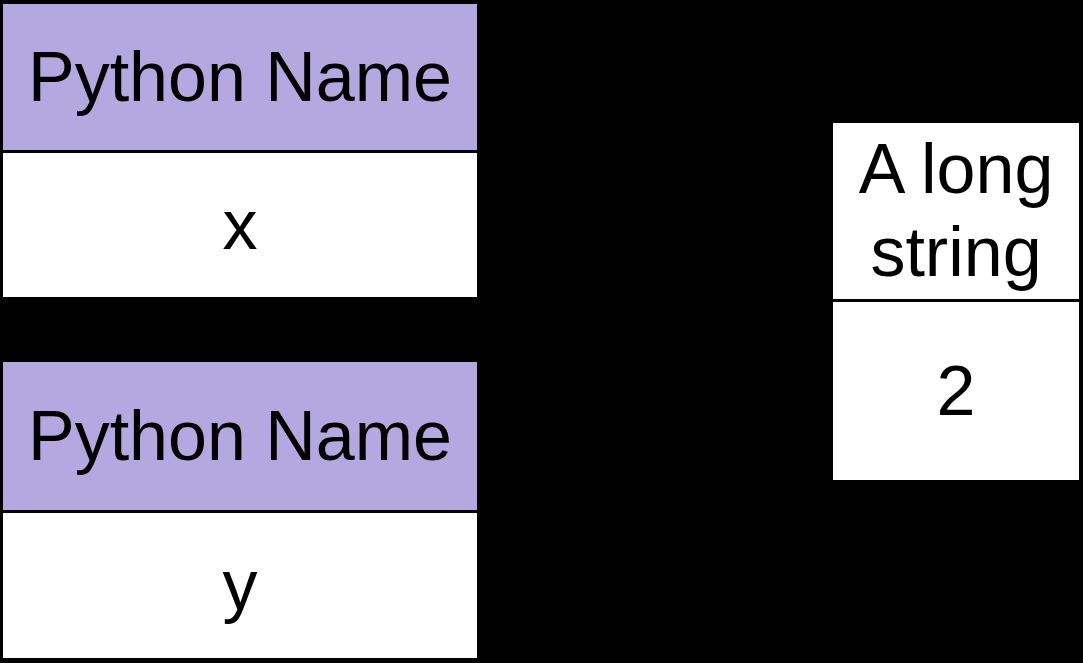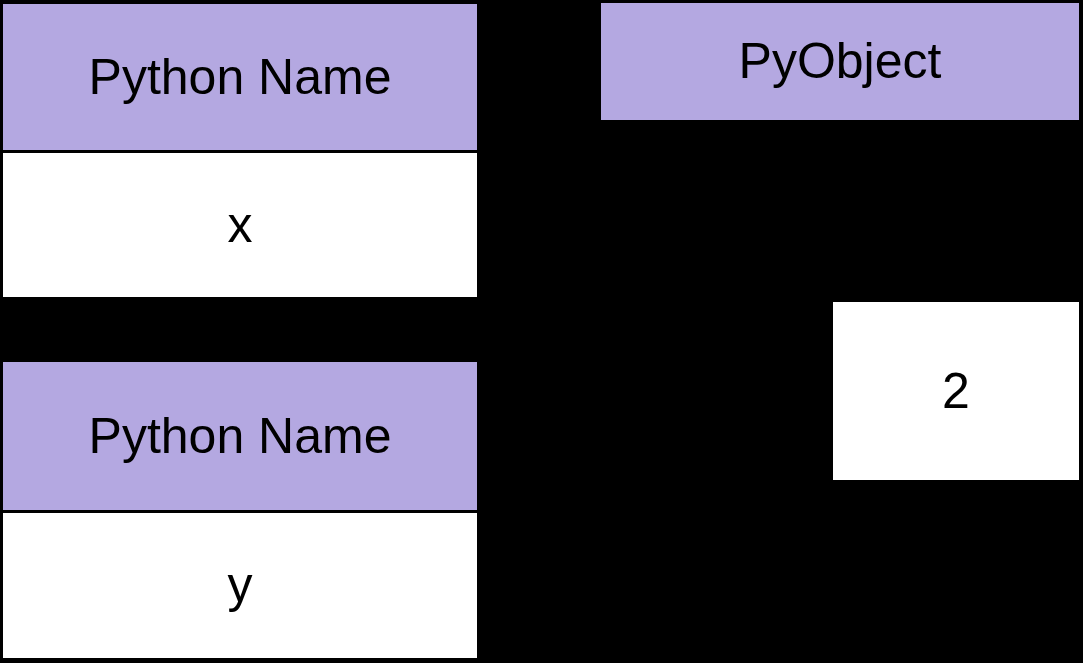--- a/index.html
+++ b/index.html
@@ -15,37 +15,37 @@
     overflow: hidden;
     font-family: "Liberation Sans", sans-serif;
     color: #000000;
   }
   .cell {
     position: absolute;
     display: flex;
     align-items: center;
     justify-content: center;
     text-align: center;
-    font-size: 50px;
+    font-size: 70px;
     line-height: 1.18;
     color: #000000;
     box-sizing: border-box;
   }
   .fill-header { background: #b4a8e1; }
   .fill-white  { background: #ffffff; }
 </style>
 </head>
 <body>
 
 <div class="stage">
 
   <div class="cell fill-header" style="left:3px; top:4px; width:474px; height:146px;">Python Name</div>
   <div class="cell fill-white" style="left:3px; top:153px; width:474px; height:144px;">x</div>
 
   <div class="cell fill-header" style="left:3px; top:362px; width:474px; height:148px;">Python Name</div>
   <div class="cell fill-white" style="left:3px; top:513px; width:474px; height:145px;">y</div>
 
-  <div class="cell fill-header" style="left:601px; top:3px; width:478px; height:117px;">PyObject</div>
 
+  <div class="cell fill-white" style="left:833px; top:123px; width:246px; height:176px; padding:0 6px;">A long string</div>
 
   <div class="cell fill-white" style="left:833px; top:302px; width:246px; height:178px;">2</div>
 
 </div>
 
 </body></html>

